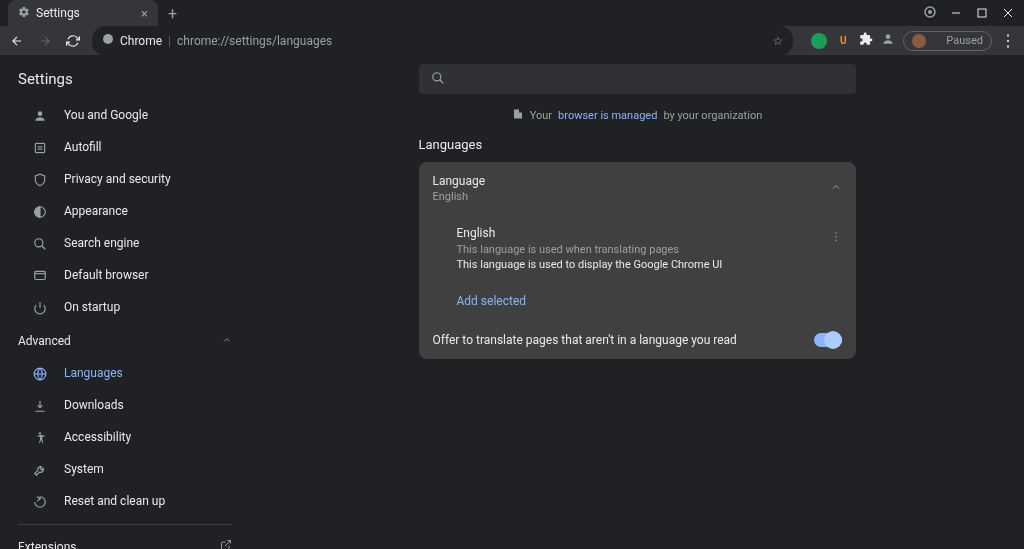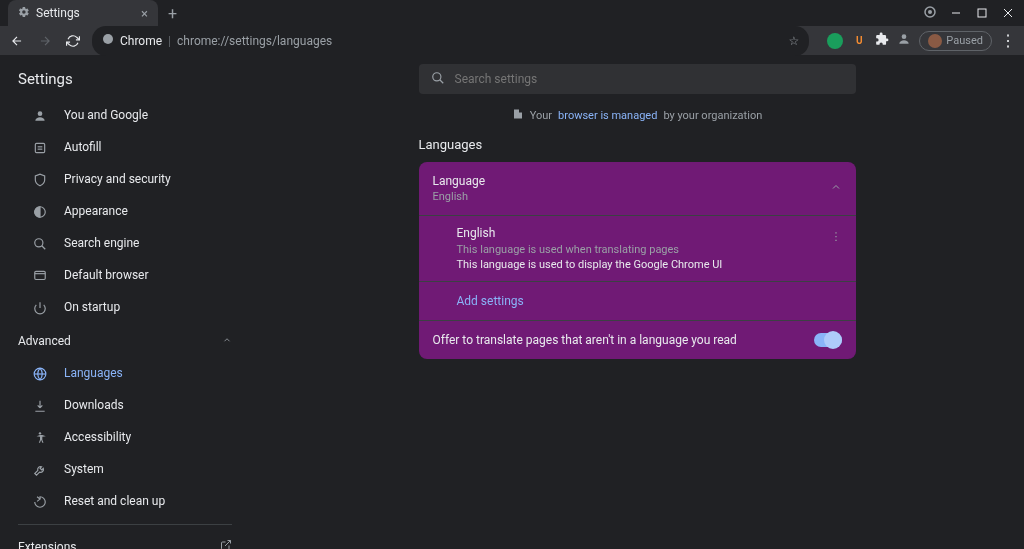--- a/index.html
+++ b/index.html
@@ -16,21 +16,21 @@
 
 .toolbar { height: 30px; background: #35363a; display: flex; align-items: center; padding: 0 8px; gap: 10px; border-bottom: 1px solid #202124; }
 .nav-btn { color: #9aa0a6; width: 18px; display: flex; justify-content: center; cursor: pointer; }
 .url-bar { flex: 1; background: #202124; border-radius: 14px; height: 30px; display: flex; align-items: center; padding: 0 10px; font-size: 12px; color: #9aa0a6; gap: 6px; }
 .url-chip { color: #e8eaed; }
 .url-sep { color: #5f6368; }
 .url-path { color: #9aa0a6; }
 .star { margin-left: auto; color: #9aa0a6; }
 .toolbar-ext { display: flex; align-items: center; gap: 8px; padding-left: 8px; }
 .ext-icon { width: 16px; height: 16px; border-radius: 50%; display: flex; align-items: center; justify-content: center; font-size: 10px; }
-.paused-chip { border: 1px solid #5f6368; border-radius: 12px; padding: 2px 8px; font-size: 11px; color: #9aa0a6; display: flex; align-items: center; gap: 4px; }
+.paused-chip { border: 1px solid #5f6368; border-radius: 12px; padding: 2px 8px; font-size: 11px; color: #9aa0a6; display: flex; align-items: center; gap: 20px; }
 .avatar { width: 14px; height: 14px; border-radius: 50%; background: #8a5a44; }
 
 
 .content { display: flex; height: calc(549px - 56px); }
 .sidebar { width: 250px; padding: 14px 0; }
 .settings-title { font-size: 15px; padding: 0 18px 12px; }
 .side-item { display: flex; align-items: flex-start; gap: 16px; padding: 8px 32px; font-size: 12px; cursor: pointer; color: #e8eaed; }
 .side-item.active { color: #8ab4f8; }
 .side-icon { width: 16px; height: 16px; display: flex; align-items: center; justify-content: center; color: #9aa0a6; }
 .side-item.active .side-icon { color: #8ab4f8; }
@@ -40,21 +40,21 @@
 
 
 .main { flex: 1; display: flex; flex-direction: column; align-items: center; padding-top: 8px; }
 .search-wrap { width: 437px; }
 .search-box { background: #303134; border-radius: 4px; height: 30px; display: flex; align-items: center; padding: 0 12px; gap: 10px; font-size: 12px; color: #9aa0a6; }
 .search-input { background: transparent; border: none; color: #e8eaed; font-size: 12px; outline: none; flex: 1; }
 .manage-banner { font-size: 11px; color: #9aa0a6; margin: 14px 3px; display: flex; align-items: center; gap: 6px; }
 .manage-banner a { color: #8ab4f8; text-decoration: none; }
 .section { width: 437px; }
 .section-title { font-size: 13px; margin-bottom: 10px; }
-.card { background: #701a75; border-radius: 8px; }
+.card { background: #404040; border-radius: 8px; }
 .card-row { padding: 12px 14px; font-size: 12px; border-bottom: 1px solid #3c4043; display: flex; align-items: center; }
 .card-row:last-child { border-bottom: none; }
 .row-col { flex: 1; }
 .row-title { color: #e8eaed; font-size: 12px; }
 .row-sub { color: #9aa0a6; font-size: 11px; margin-top: 2px; }
 .expand-btn { color: #9aa0a6; cursor: pointer; }
 .lang-detail { padding: 10px 14px 10px 38px; font-size: 11px; border-bottom: 1px solid #3c4043; position: relative; }
 .lang-name { color: #e8eaed; font-size: 12px; margin-bottom: 3px; }
 .lang-note { color: #9aa0a6; margin-bottom: 2px; }
 .lang-note2 { color: #e8eaed; }
@@ -278,21 +278,20 @@
 
   </div>
 
   <div class="main">
     <div class="search-wrap">
       <div class="search-box">
         <span><svg width="14" height="14" viewBox="0 0 24 24" fill="none" stroke="#9aa0a6" stroke-width="2">
               <circle cx="10" cy="10" r="7"></circle>
               <line x1="21" y1="21" x2="15" y2="15"></line>
             </svg></span>
-        <input class="search-input" placeholder="Search settings" style="">
       </div>
     </div>
 
     <div class="manage-banner">
       <span><svg width="12" height="12" viewBox="0 0 24 24" fill="#9aa0a6">
             <rect x="4" y="3" width="10" height="18"></rect>
             <rect x="14" y="9" width="6" height="12"></rect>
           </svg></span>
       <span>Your </span>
       <a href="#">browser is managed</a>
@@ -310,21 +309,21 @@
           <span class="expand-btn"><svg width="12" height="12" viewBox="0 0 24 24" fill="none" stroke="#9aa0a6" stroke-width="2">
                 <polyline points="18 15 12 9 6 15"></polyline>
               </svg></span>
         </div>
         <div class="lang-detail">
           <div class="lang-name">English</div>
           <div class="lang-note">This language is used when translating pages</div>
           <div class="lang-note2">This language is used to display the Google Chrome UI</div>
           <span class="lang-more">⋮</span>
         </div>
-        <div class="add-lang">Add settings</div>
+        <div class="add-lang">Add selected</div>
         <div class="card-row">
           <div class="row-col">
             <div class="row-title">Offer to translate pages that aren't in a language you read</div>
           </div>
           <div class="toggle on"></div>
         </div>
       </div>
     </div>
   </div>
 </div>

